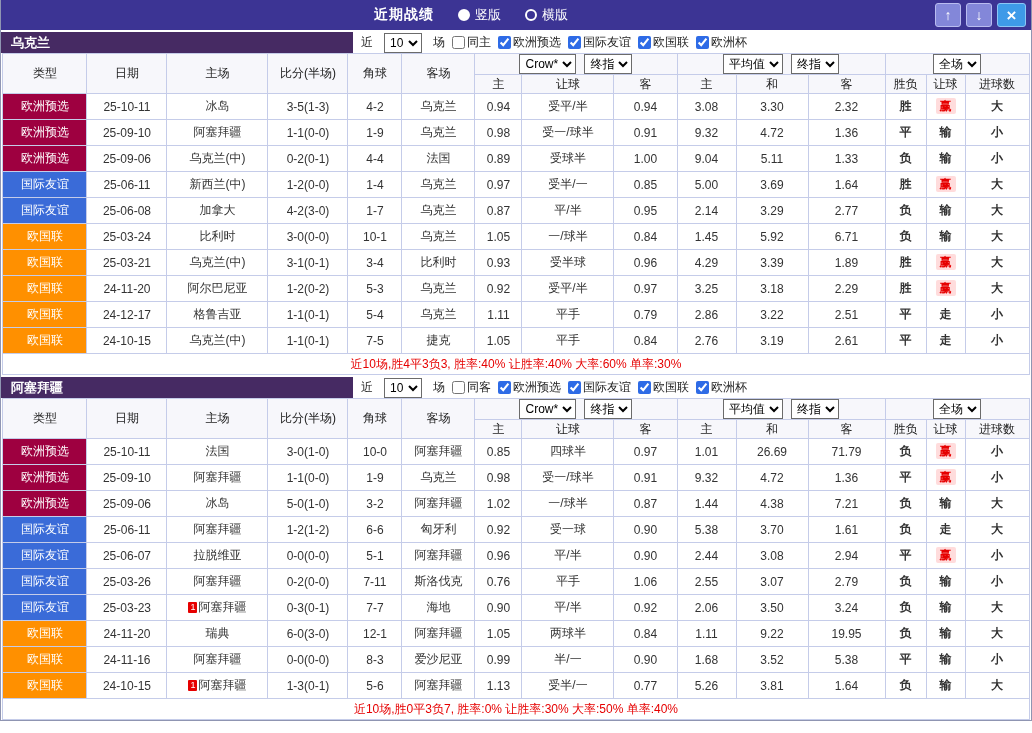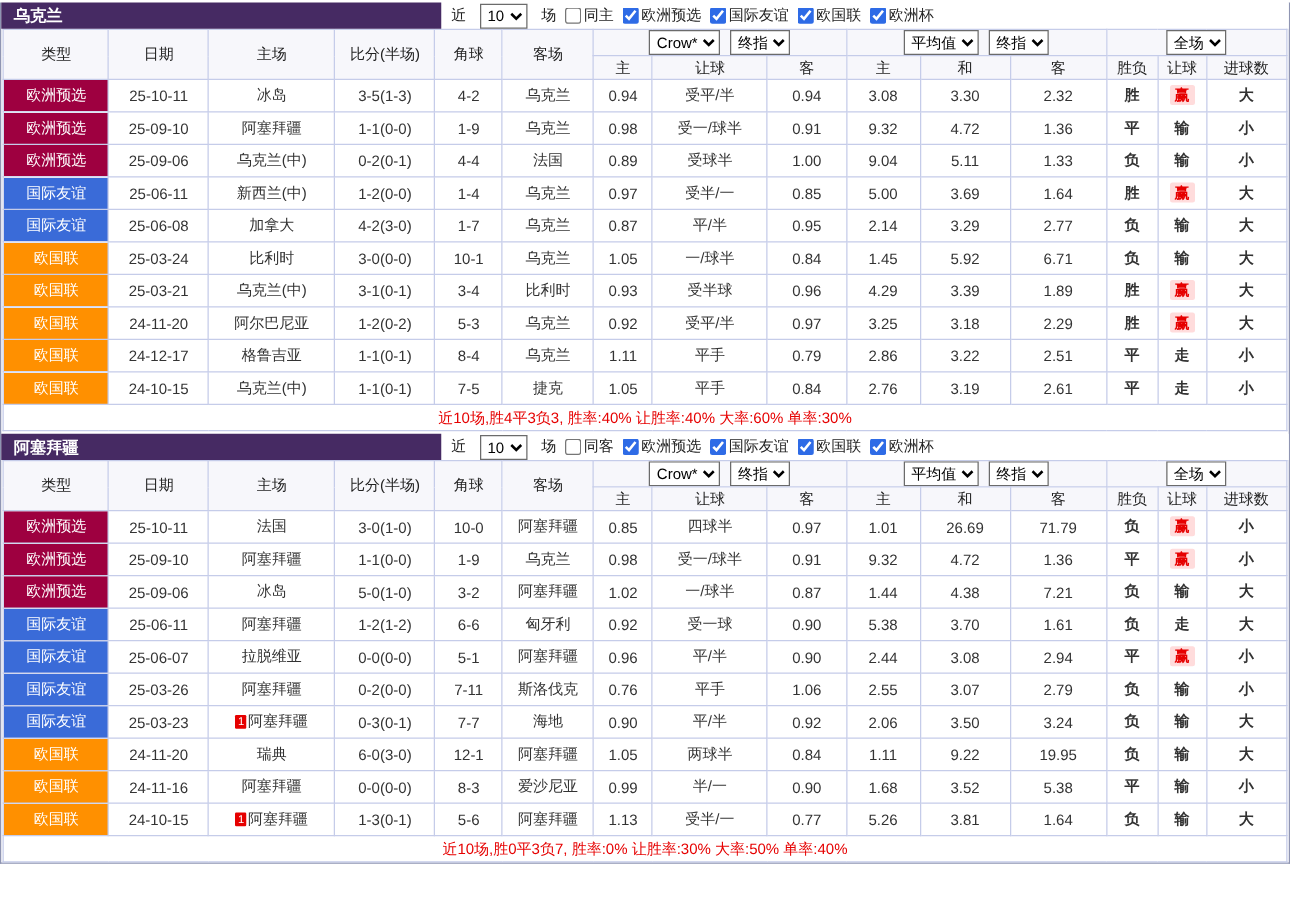--- a/index.html
+++ b/index.html
@@ -43,20 +43,44 @@
   .bold{font-weight:bold;}
   .win-tag{color:#e60000;font-weight:bold;background:#ffdcdc;padding:1px 4px;border-radius:2px;}
   td.sum{color:#e60000;height:20px;font-size:12px;}
   .badge1{background:#e60000;color:#fff;font-size:9px;padding:0 2px;margin-right:1px;display:inline-block;
           line-height:11px;border-radius:1px;vertical-align:1px;}
 </style>
 </head>
 <body>
 
 <div class="wrap">
+  <div class="topbar">
+    <div class="tb-center">
+      <span class="tb-title">近期战绩</span>
+      <label class="tb-radio">
+        <span class="rdot filled"></span>
+        <span>竖版</span>
+      </label>
+      <label class="tb-radio">
+        <span class="rdot"></span>
+        <span>横版</span>
+      </label>
+    </div>
+    <div class="tb-btns">
+      <div class="tb-btn">
+        <span>↑</span>
+      </div>
+      <div class="tb-btn">
+        <span>↓</span>
+      </div>
+      <div class="tb-btn tb-close">
+        <span>×</span>
+      </div>
+    </div>
+  </div>
 
   <div id="sections">
       <div class="section">
         <div class="team-row">
           <div class="team-name">乌克兰</div>
           <div class="filter-area">
             <span>近</span>
             <select class="ctl"><option>10</option></select>
             <span>场</span>
             <label class="cb">
@@ -258,21 +282,21 @@
               <td class="c-dark">2.29</td>
               <td class="c-red bold">胜</td>
               <td><span class="win-tag">赢</span></td>
               <td class="c-red bold">大</td>
             </tr>
             <tr>
               <td class="type-orange">欧国联</td>
               <td class="c-dark">24-12-17</td>
               <td class="c-dark"><span>格鲁吉亚</span></td>
               <td class="c-red">1-1(0-1)</td>
-              <td class="c-dark">8-4</td>
+              <td class="c-dark">5-4</td>
               <td class="c-red"><span>乌克兰</span></td>
               <td class="c-dark">1.11</td>
               <td class="c-dark">平手</td>
               <td class="c-dark">0.79</td>
               <td class="c-dark">2.86</td>
               <td class="c-dark">3.22</td>
               <td class="c-dark">2.51</td>
               <td class="c-green bold">平</td>
               <td class="c-green bold">走</td>
               <td class="c-green bold">小</td>

